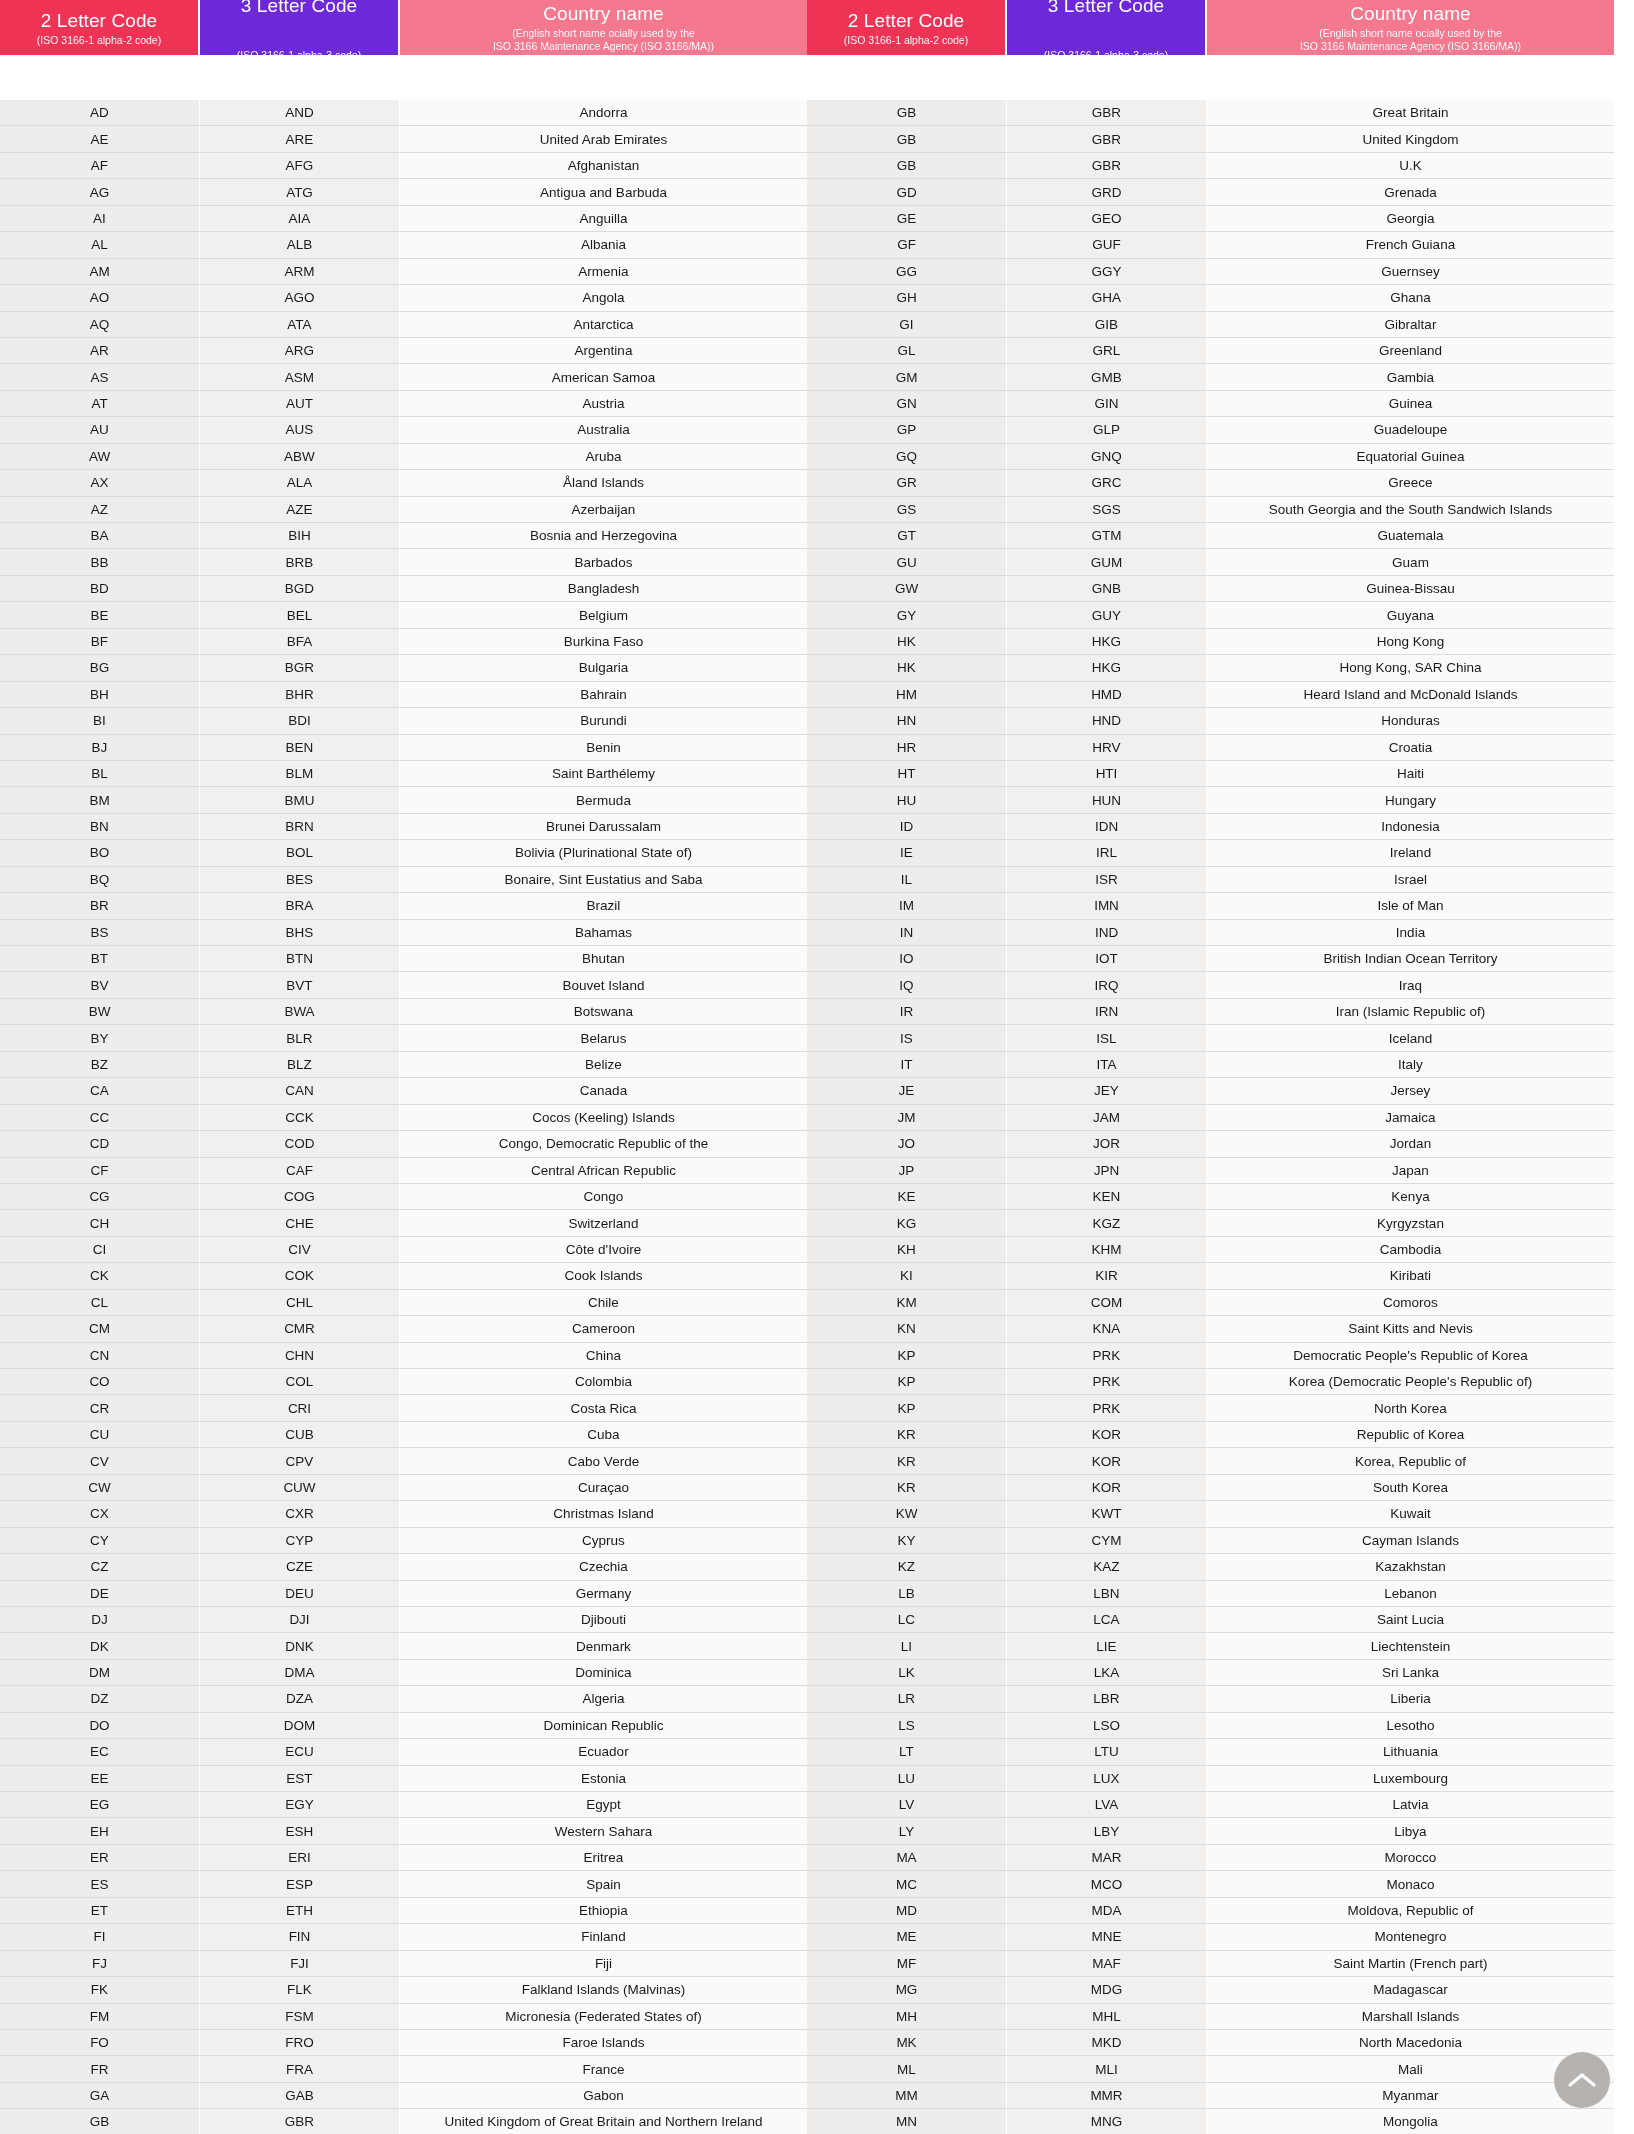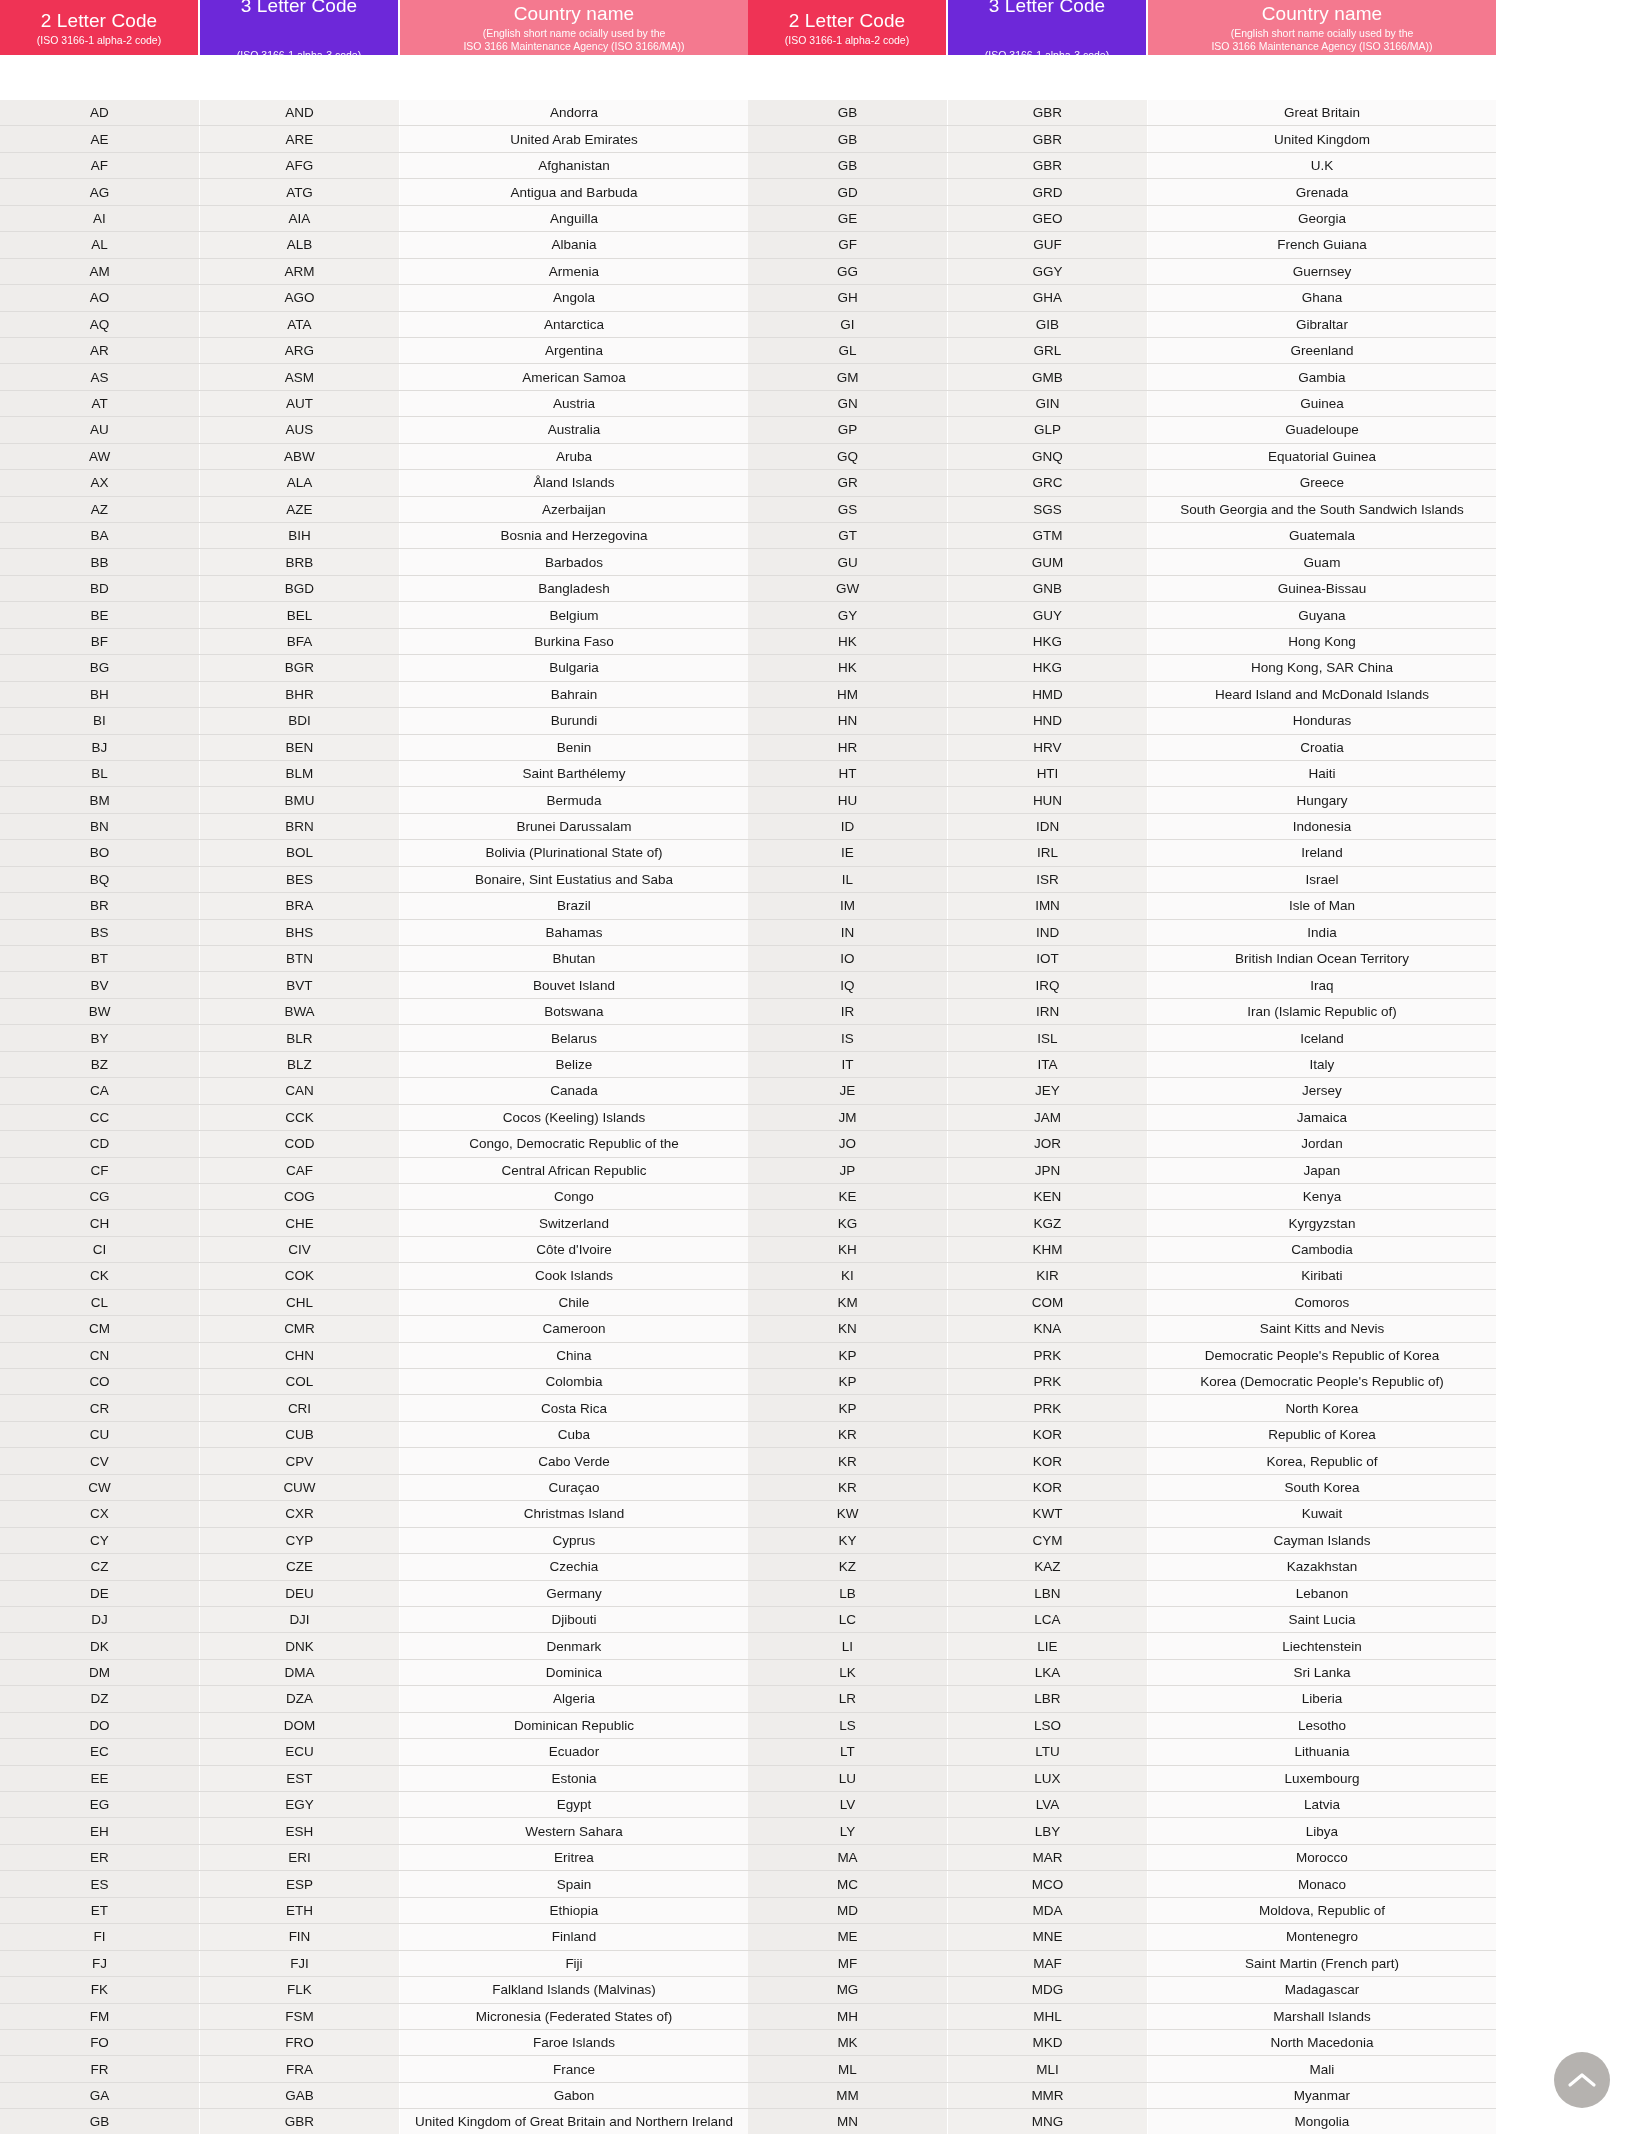--- a/index.html
+++ b/index.html
@@ -19,21 +19,21 @@
   .page {
     width: 1634px;
     height: 2134px;
     display: flex;
     flex-direction: row;
     position: relative;
     background: #ffffff;
   }
 
   .table-half {
-    width: 748px;
+    width: 807px;
     display: flex;
     flex-direction: column;
   }
 
   
   .thead {
     display: flex;
     flex-direction: row;
     height: 55px;
     flex: 0 0 55px;

